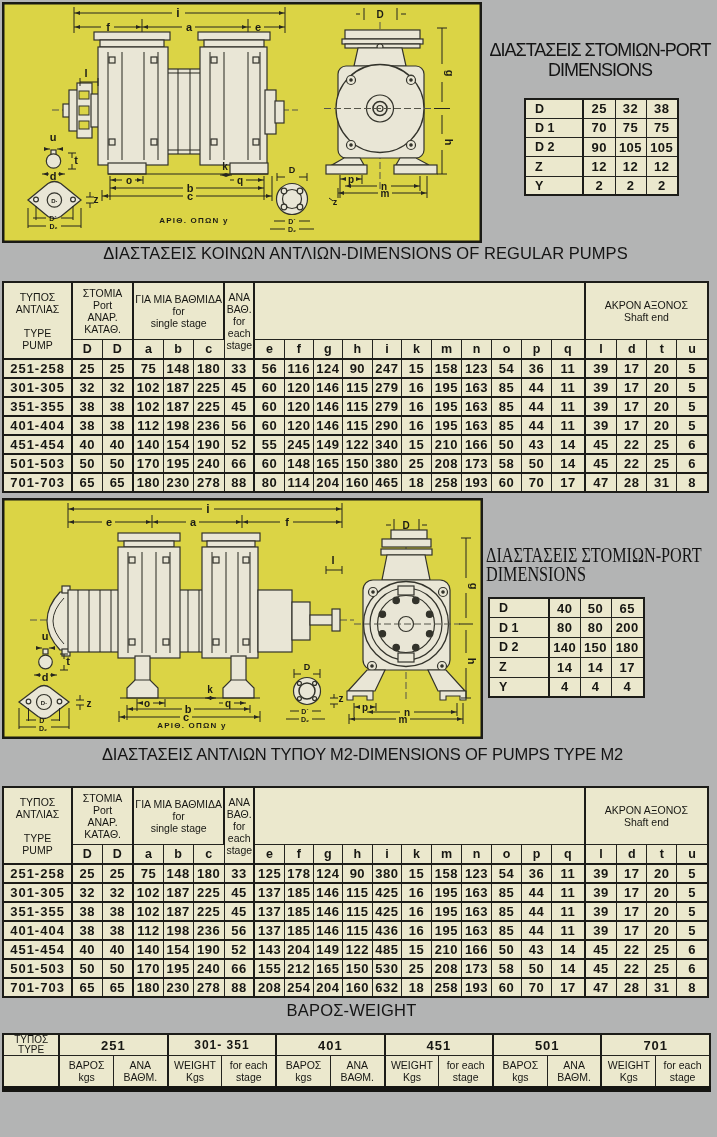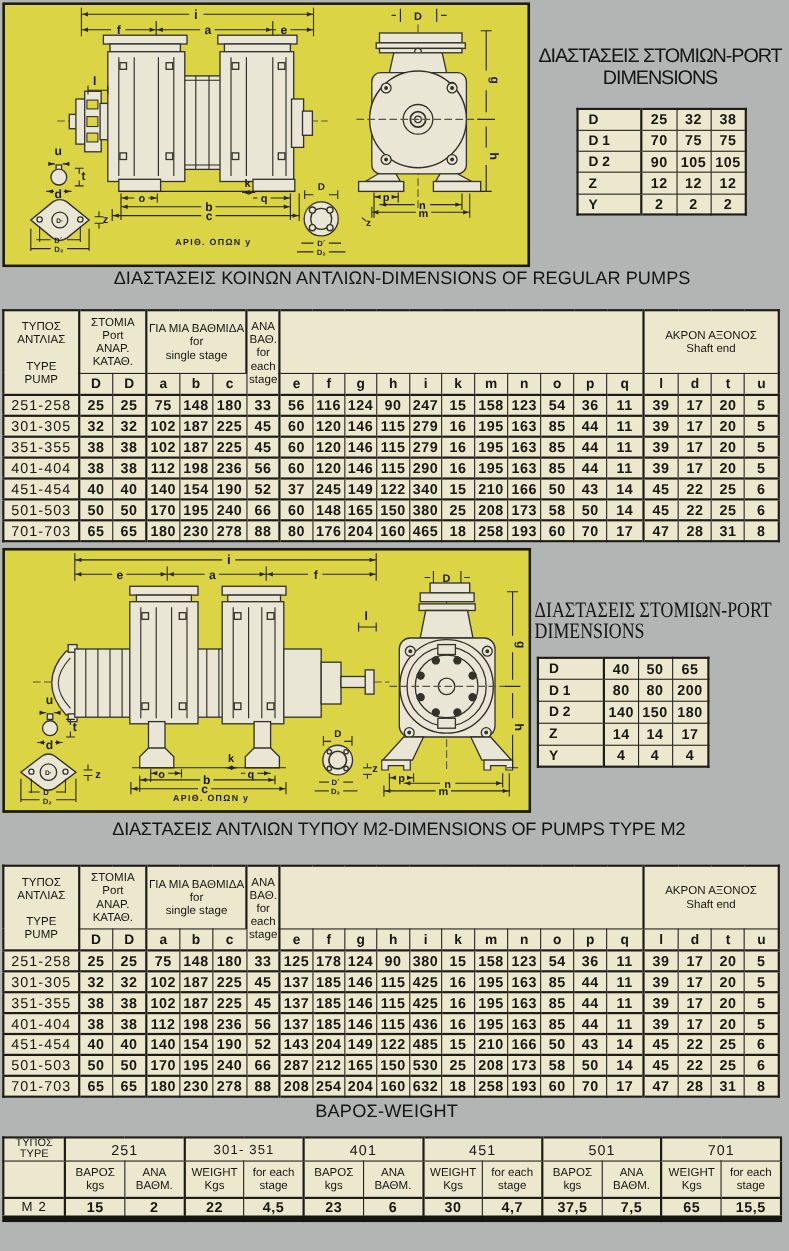--- a/index.html
+++ b/index.html
@@ -4,21 +4,21 @@
 <style>
   html,body{margin:0;padding:0;}
   body{width:717px;height:1137px;background:#b3b4b4;position:relative;
        font-family:"Liberation Sans",sans-serif;overflow:hidden;}
   .abs{position:absolute;}
   .hdg{position:absolute;color:#141414;white-space:nowrap;}
   table{border-collapse:collapse;table-layout:fixed;background:#ebe8cd;}
   td{border:1px solid #24241f;text-align:center;vertical-align:middle;
      color:#171713;padding:0;overflow:hidden;}
   .num{font-size:13px;font-weight:bold;letter-spacing:0.5px;}
-  .typ{font-size:13px;font-weight:normal;letter-spacing:1px;}
+  .typ{font-size:13px;font-weight:bold;letter-spacing:1px;}
   .sub{font-size:12.5px;font-weight:bold;}
   .hh{font-size:10.5px;line-height:12px;}
   .bt{border-top:2px solid #1c1c18!important;}
   .bl{border-left:2px solid #1c1c18!important;}
   .br{border-right:2px solid #1c1c18!important;}
 </style>
 </head>
 <body>
 <div class="abs" style="left:2px;top:2px;">
 <svg width="480" height="241" viewBox="0 0 480 241" style="display:block">
@@ -441,21 +441,21 @@
           <td class="num bt">5</td>
         </tr>
 <tr style="height:19px">
           <td class="typ bt br">451-454</td>
           <td class="num bt">40</td>
           <td class="num bt br">40</td>
           <td class="num bt bl">140</td>
           <td class="num bt">154</td>
           <td class="num bt">190</td>
           <td class="num bt br">52</td>
-          <td class="num bt bl">37</td>
+          <td class="num bt bl">55</td>
           <td class="num bt">245</td>
           <td class="num bt">149</td>
           <td class="num bt">122</td>
           <td class="num bt">340</td>
           <td class="num bt">15</td>
           <td class="num bt">210</td>
           <td class="num bt">166</td>
           <td class="num bt">50</td>
           <td class="num bt">43</td>
           <td class="num bt br">14</td>
@@ -490,21 +490,21 @@
         </tr>
 <tr style="height:19px">
           <td class="typ bt br">701-703</td>
           <td class="num bt">65</td>
           <td class="num bt br">65</td>
           <td class="num bt bl">180</td>
           <td class="num bt">230</td>
           <td class="num bt">278</td>
           <td class="num bt br">88</td>
           <td class="num bt bl">80</td>
-          <td class="num bt">176</td>
+          <td class="num bt">114</td>
           <td class="num bt">204</td>
           <td class="num bt">160</td>
           <td class="num bt">465</td>
           <td class="num bt">18</td>
           <td class="num bt">258</td>
           <td class="num bt">193</td>
           <td class="num bt">60</td>
           <td class="num bt">70</td>
           <td class="num bt br">17</td>
           <td class="num bt bl">47</td>
@@ -980,21 +980,21 @@
           <td class="num bt">6</td>
         </tr>
 <tr style="height:19px">
           <td class="typ bt br">501-503</td>
           <td class="num bt">50</td>
           <td class="num bt br">50</td>
           <td class="num bt bl">170</td>
           <td class="num bt">195</td>
           <td class="num bt">240</td>
           <td class="num bt br">66</td>
-          <td class="num bt bl">287</td>
+          <td class="num bt bl">155</td>
           <td class="num bt">212</td>
           <td class="num bt">165</td>
           <td class="num bt">150</td>
           <td class="num bt">530</td>
           <td class="num bt">25</td>
           <td class="num bt">208</td>
           <td class="num bt">173</td>
           <td class="num bt">58</td>
           <td class="num bt">50</td>
           <td class="num bt br">14</td>
@@ -1066,30 +1066,15 @@
           <td class="hh br">for each<br>stage</td>
           <td class="hh">ΒΑΡΟΣ<br>kgs</td>
           <td class="hh br">ΑΝΑ<br>ΒΑΘΜ.</td>
           <td class="hh">WEIGHT<br>Kgs</td>
           <td class="hh br">for each<br>stage</td>
           <td class="hh">ΒΑΡΟΣ<br>kgs</td>
           <td class="hh br">ΑΝΑ<br>ΒΑΘΜ.</td>
           <td class="hh">WEIGHT<br>Kgs</td>
           <td class="hh br">for each<br>stage</td>
         </tr>
-<tr style="height:15px">
-          <td class="typ bt br" style="font-size:12px;">M 2</td>
-          <td class="num bt">15</td>
-          <td class="num bt br">2</td>
-          <td class="num bt">22</td>
-          <td class="num bt br">4,5</td>
-          <td class="num bt">23</td>
-          <td class="num bt br">6</td>
-          <td class="num bt">30</td>
-          <td class="num bt br">4,7</td>
-          <td class="num bt">37,5</td>
-          <td class="num bt br">7,5</td>
-          <td class="num bt">65</td>
-          <td class="num bt br">15,5</td>
-        </tr>
 </tbody>
     </table>
 </div>
 
 </body></html>

